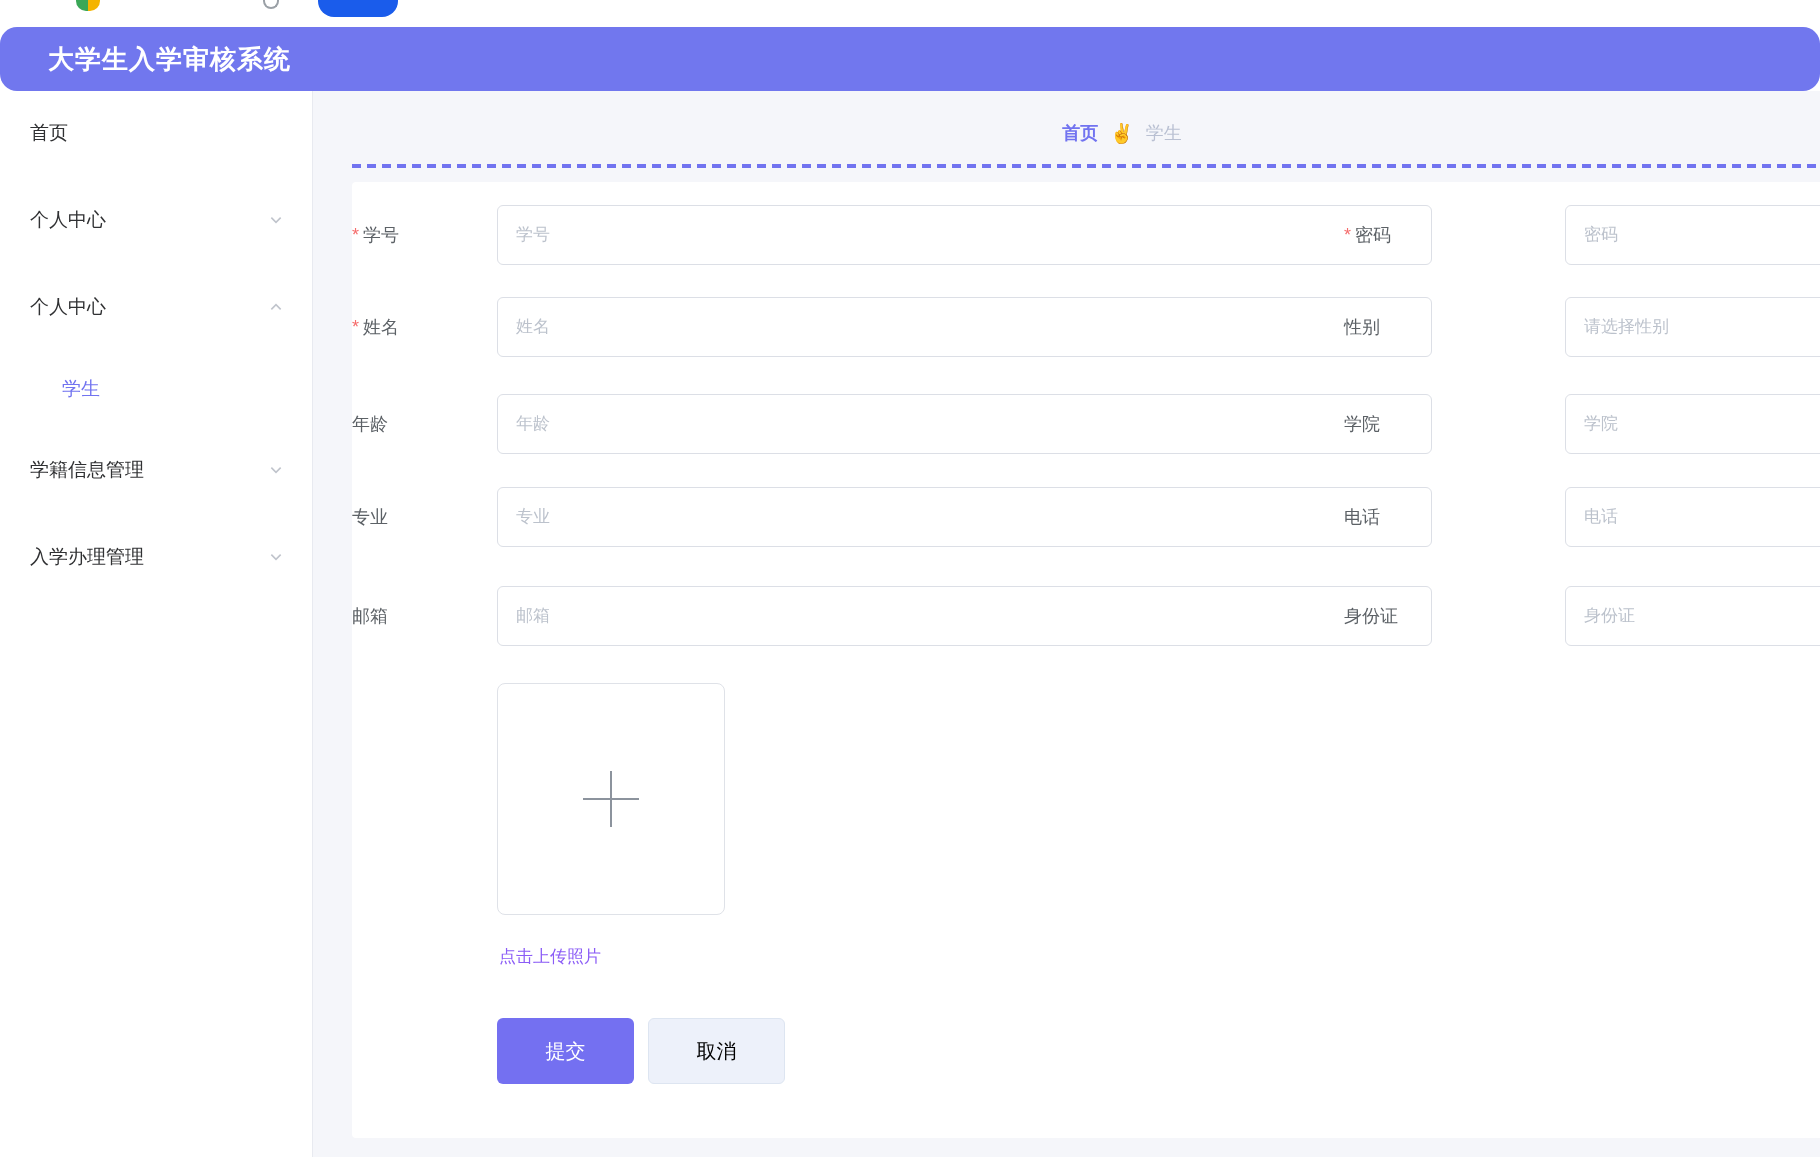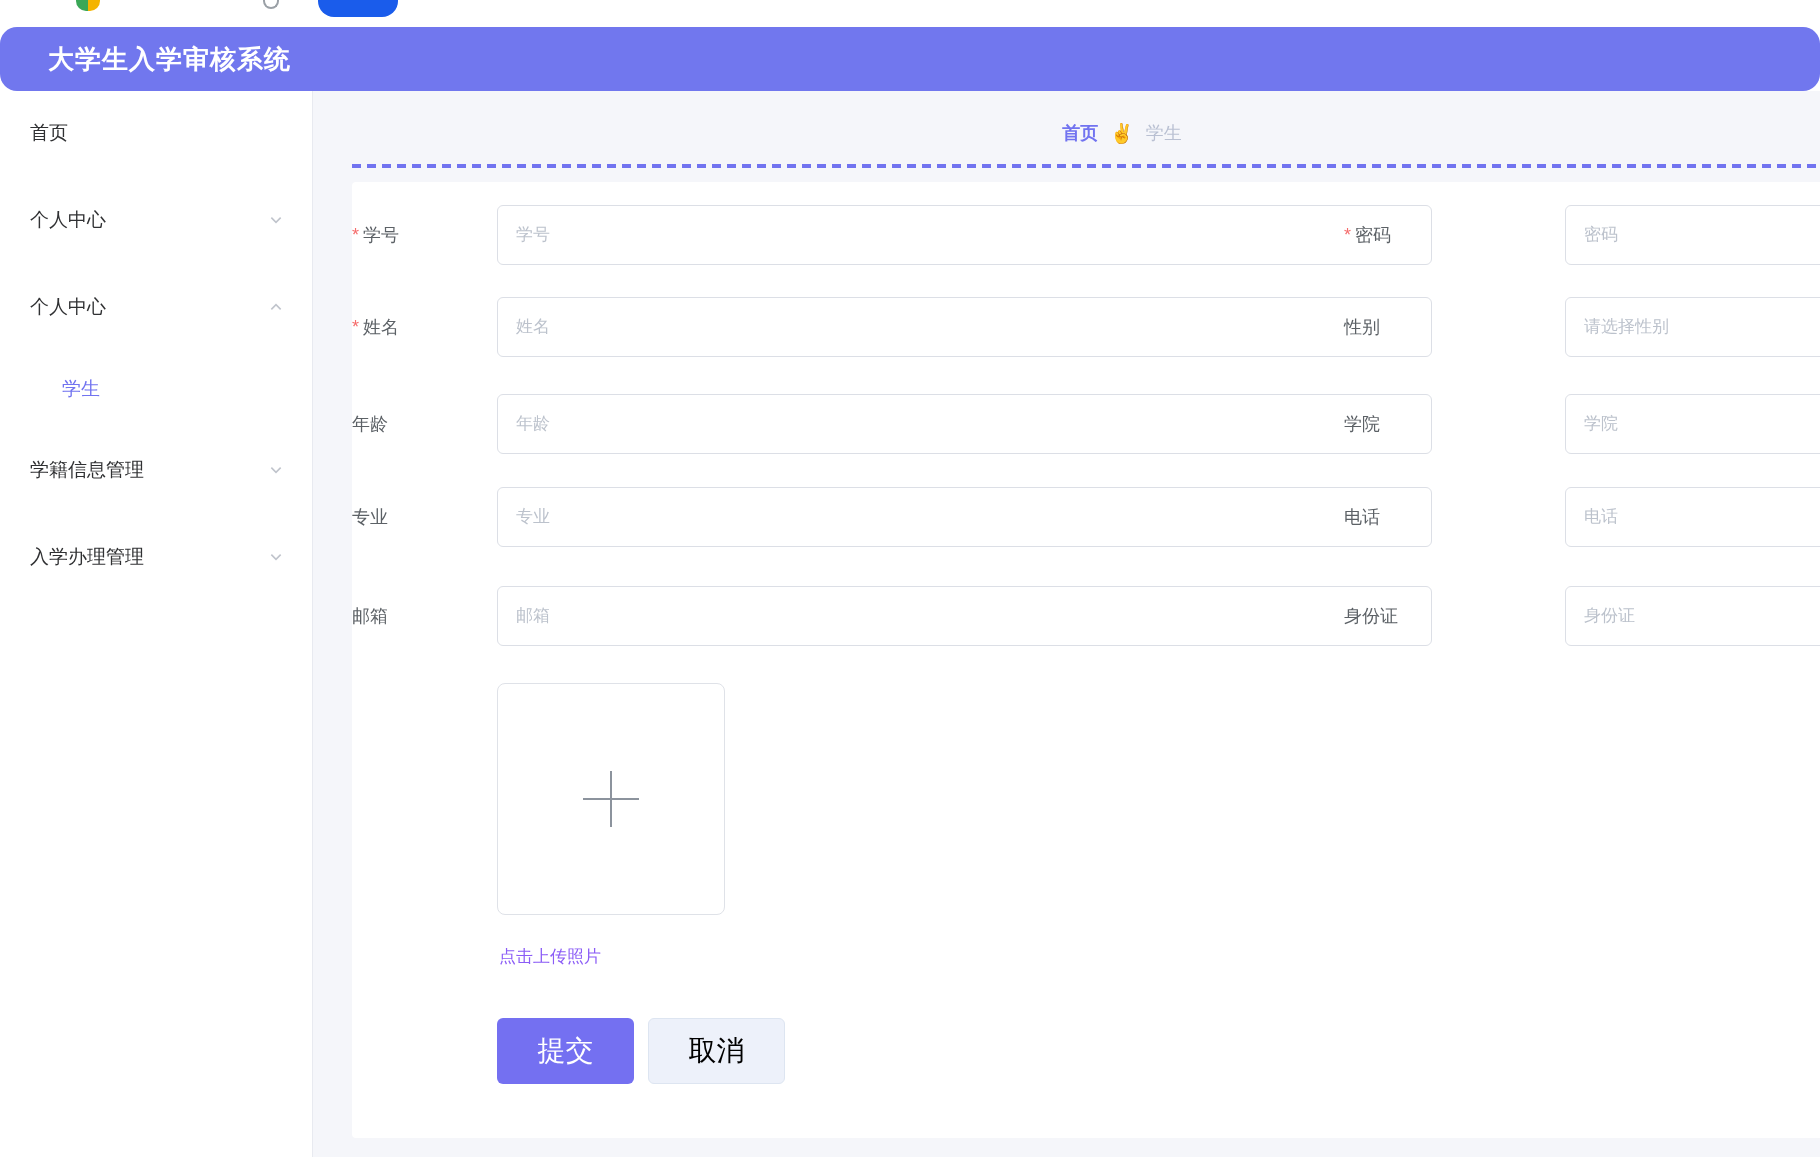--- a/index.html
+++ b/index.html
@@ -68,21 +68,21 @@
     align-items:center;justify-content:flex-end;font-size:18px;color:var(--label);}
   .upload-box{position:absolute;left:145px;top:501px;width:228px;height:232px;background:#fff;
     border:1px solid #dfe2e8;border-radius:8px;cursor:pointer;}
   .plus{position:absolute;left:50%;top:50%;transform:translate(-50%,-50%);width:56px;height:56px;}
   .plus:before,.plus:after{content:"";position:absolute;background:#8c939d;}
   .plus:before{left:0;top:27px;width:56px;height:2px;}
   .plus:after{left:27px;top:0;width:2px;height:56px;}
   .upload-hint{position:absolute;left:147px;top:763px;font-size:17px;color:#8b5cf6;}
 
   
-  .btn{position:absolute;top:836px;width:137px;height:66px;border-radius:6px;font-size:28px;
+  .btn{position:absolute;top:836px;width:137px;height:66px;border-radius:6px;font-size:20px;
     display:flex;align-items:center;justify-content:center;cursor:pointer;
     font-family:"Liberation Sans","DejaVu Sans",sans-serif;border:none;}
   .btn-submit{left:145px;background:var(--submit-bg);color:#ffffff;}
   .btn-cancel{left:296px;background:var(--cancel-bg);color:#000000;border:1px solid var(--cancel-border);}
 </style>
 </head>
 <body>
 
 <div class="topstrip">
   <div class="chrome-fav"></div>

